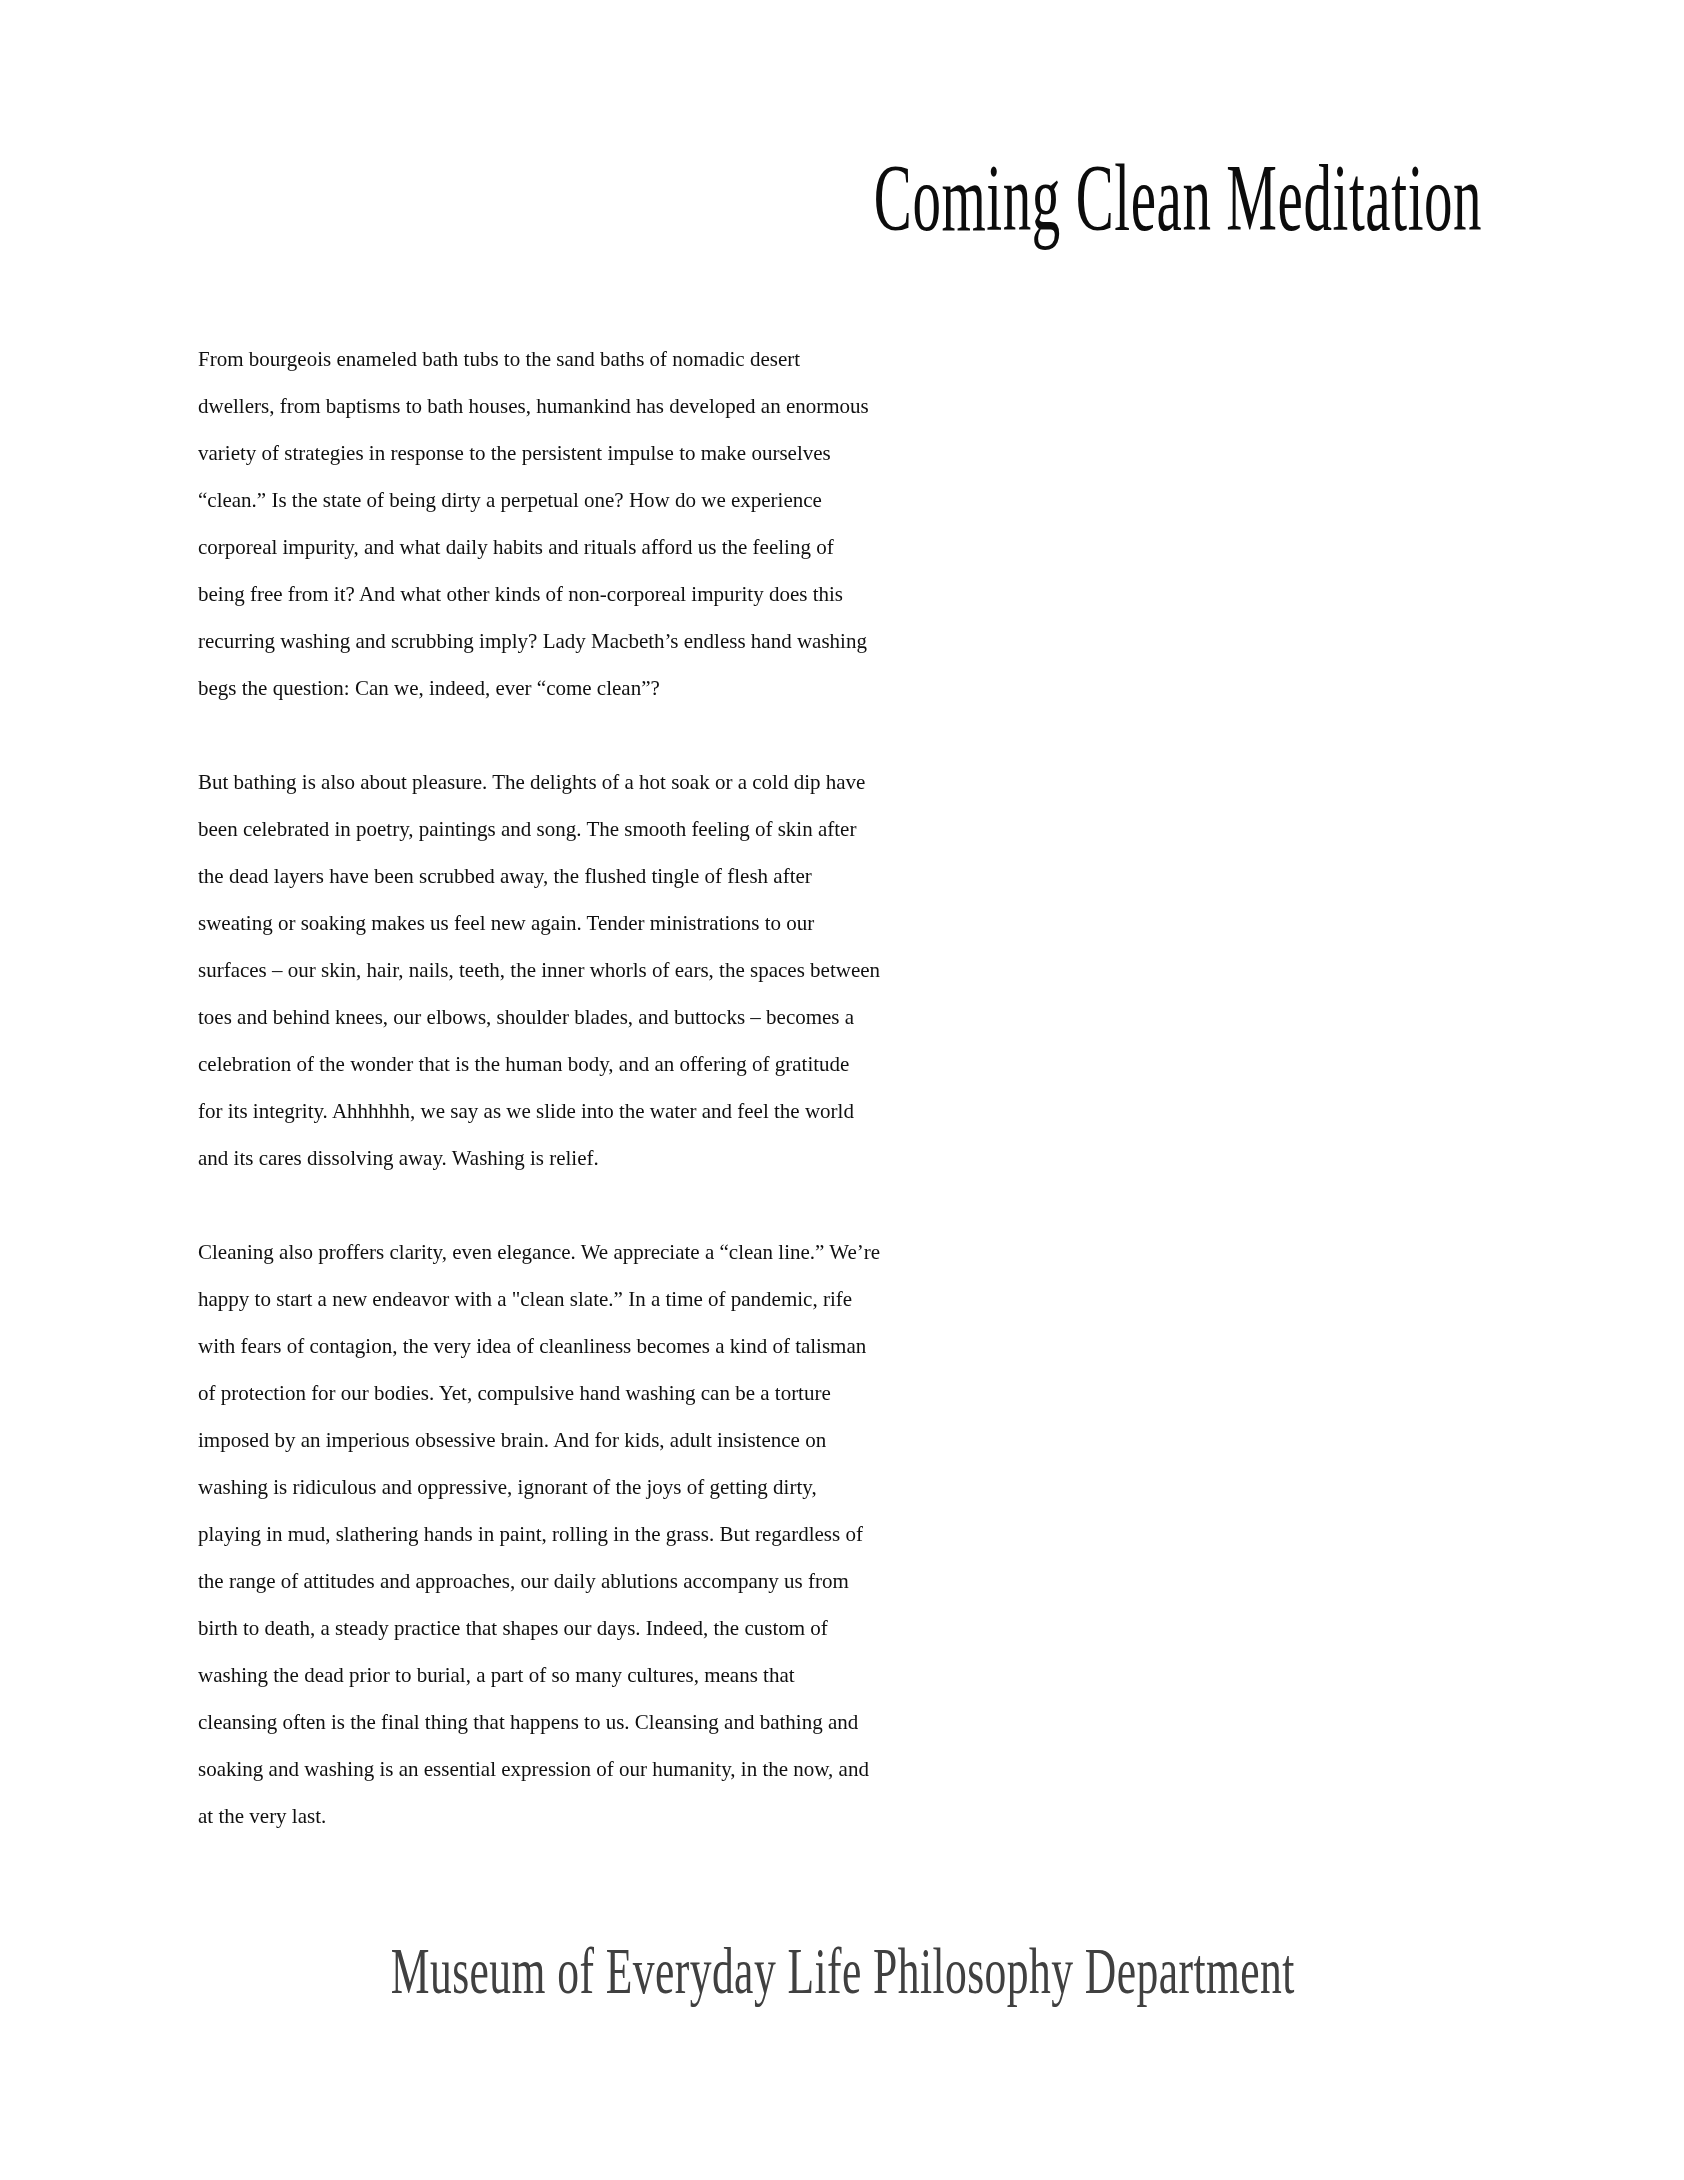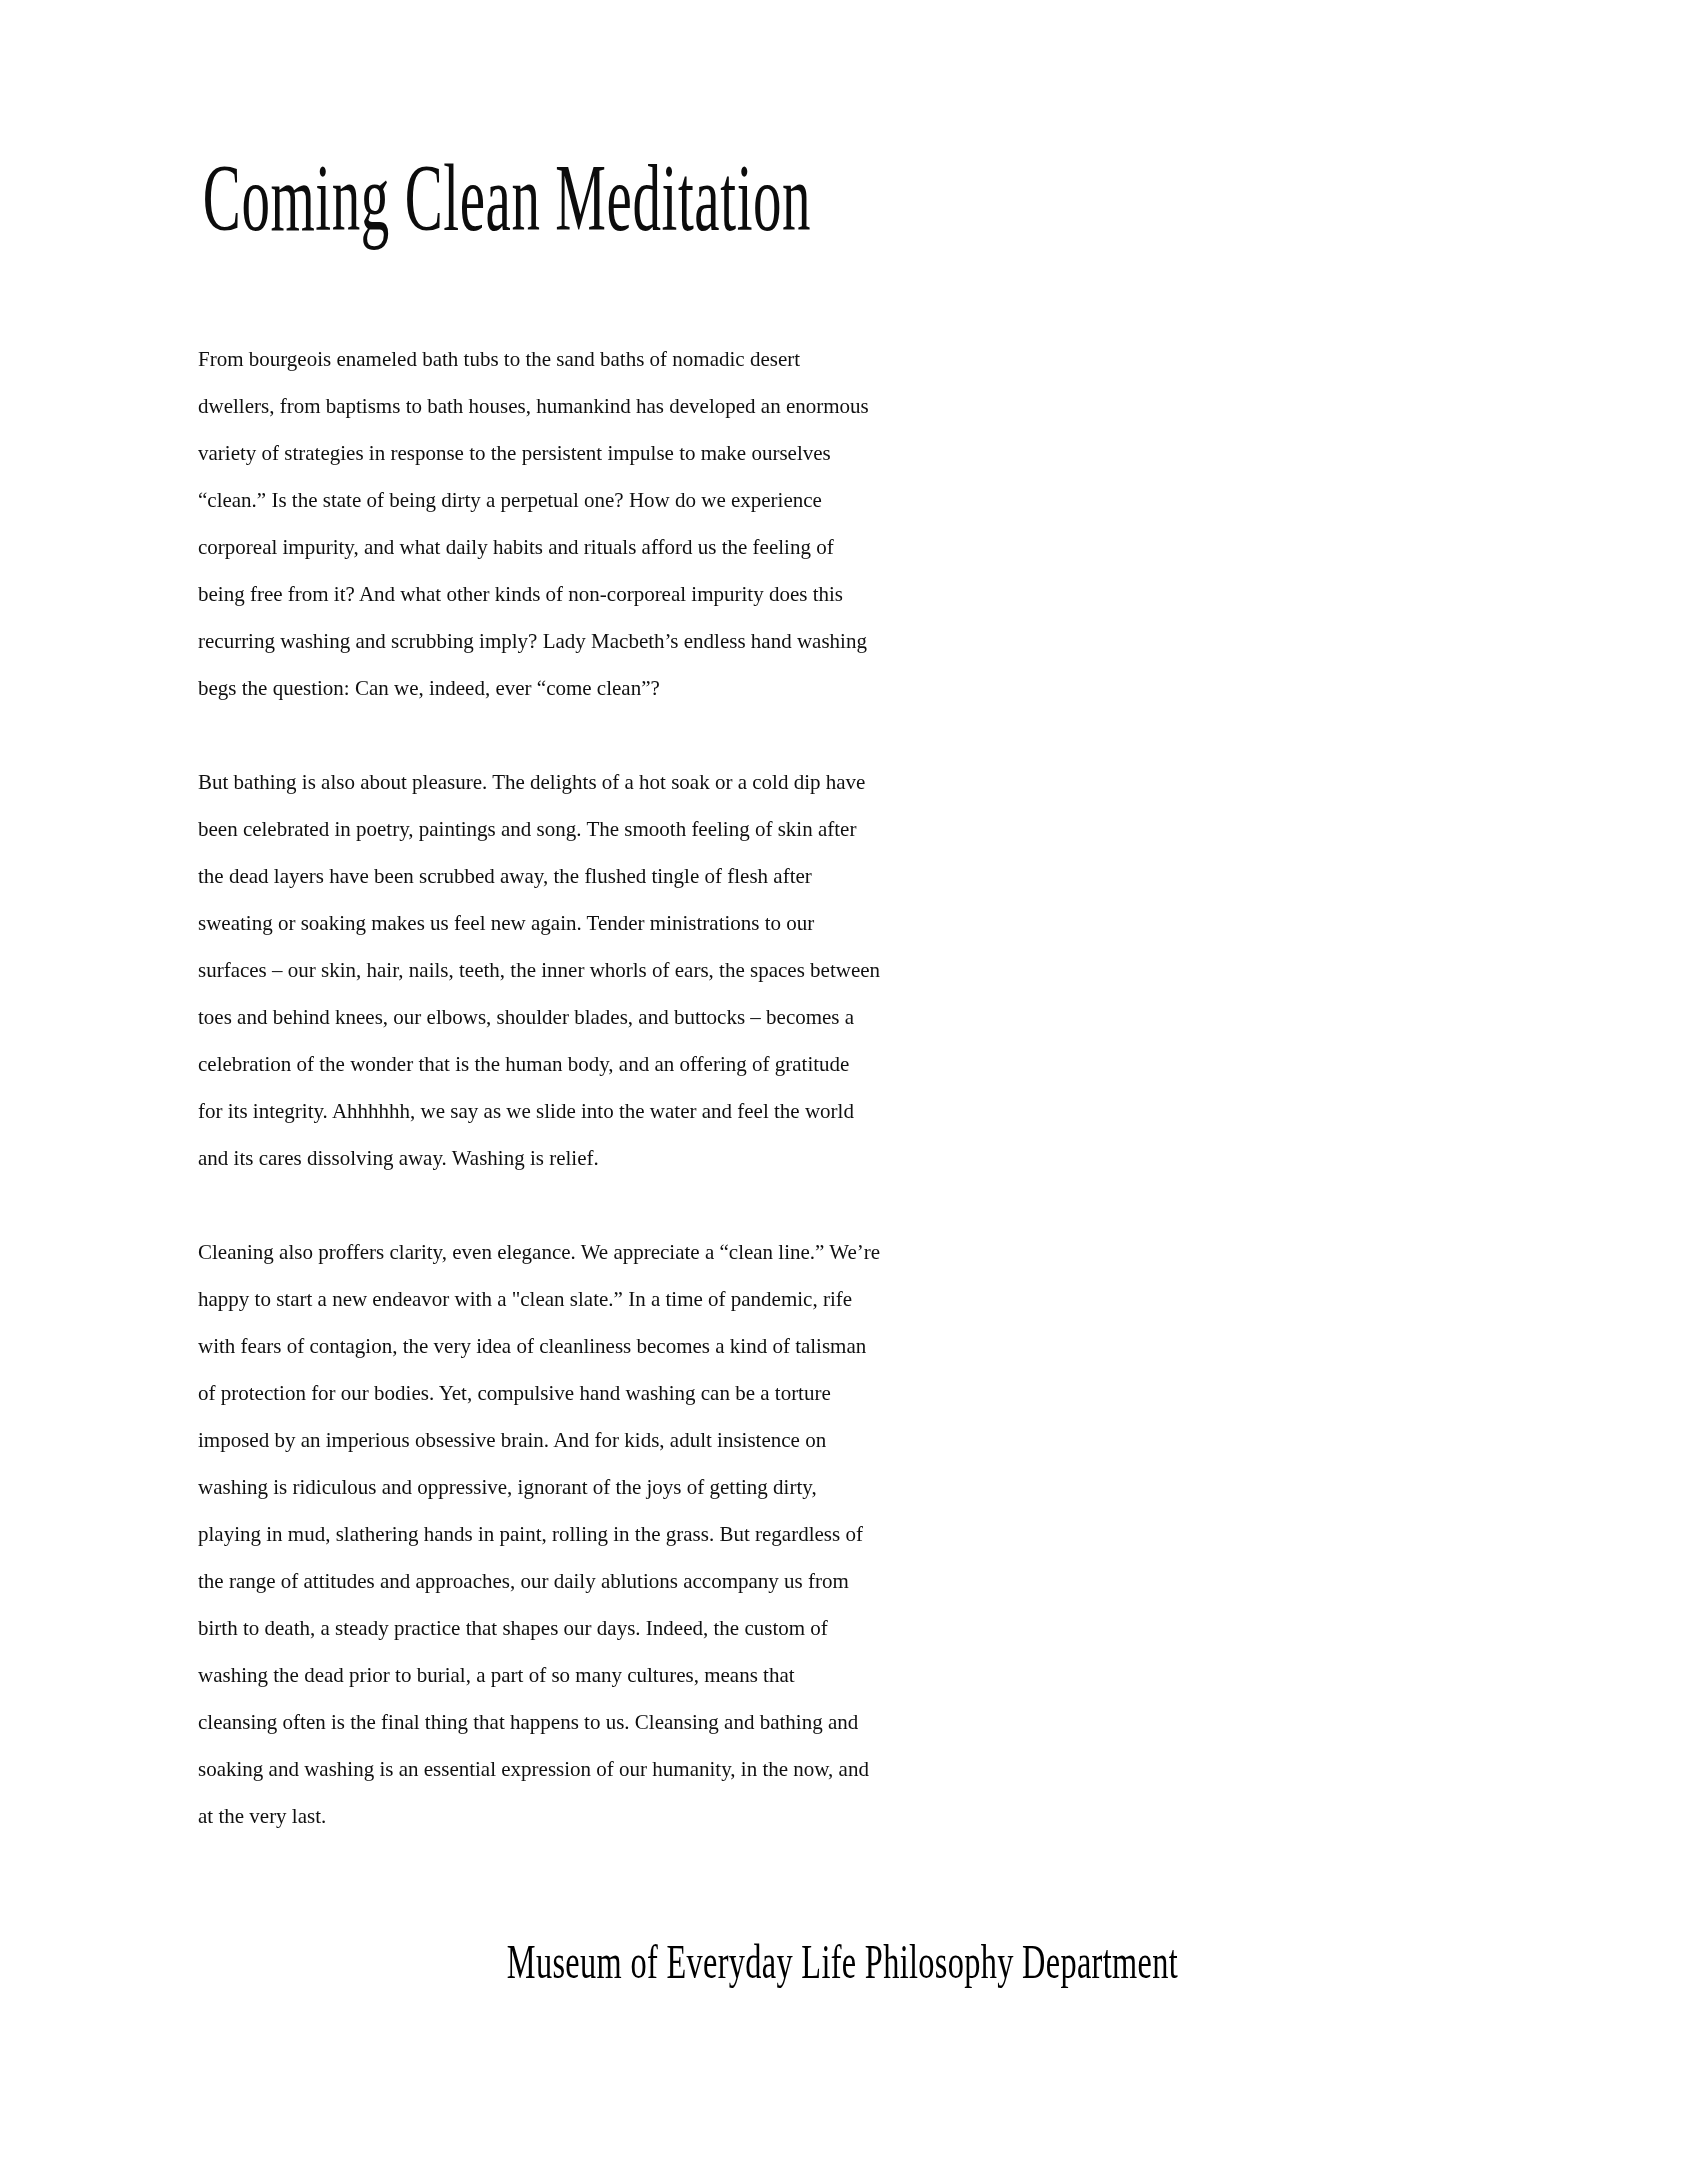--- a/index.html
+++ b/index.html
@@ -11,21 +11,21 @@
     position: relative;
     width: 1685px;
     height: 2181px;
     background: #ffffff;
     overflow: hidden;
     font-family: "Liberation Serif", serif;
     color: #101010;
   }
   .title {
     margin: 141px 0 0 0;
-    text-align: left;
+    text-align: right;
     font-size: 95px;
     font-weight: normal;
     line-height: 1.2;
     white-space: nowrap;
     color: #0c0c0c;
   }
   .condensed {
     display: inline-block;
     transform: scaleX(0.60);
     transform-origin: center;
@@ -41,24 +41,24 @@
     line-height: 47px;
     white-space: pre-line;
     color: #101010;
   }
   .para:last-child {
     margin-bottom: 16px;
   }
   .footer {
     margin-top: 95px;
     text-align: center;
-    font-size: 49px;
+    font-size: 66px;
     line-height: 1.1;
     white-space: nowrap;
-    color: #000000;
+    color: #404040;
   }
   .footer .condensed {
     transform: scaleX(0.66);
   }
 </style>
 </head>
 <body>
 
 <div class="page">
 

